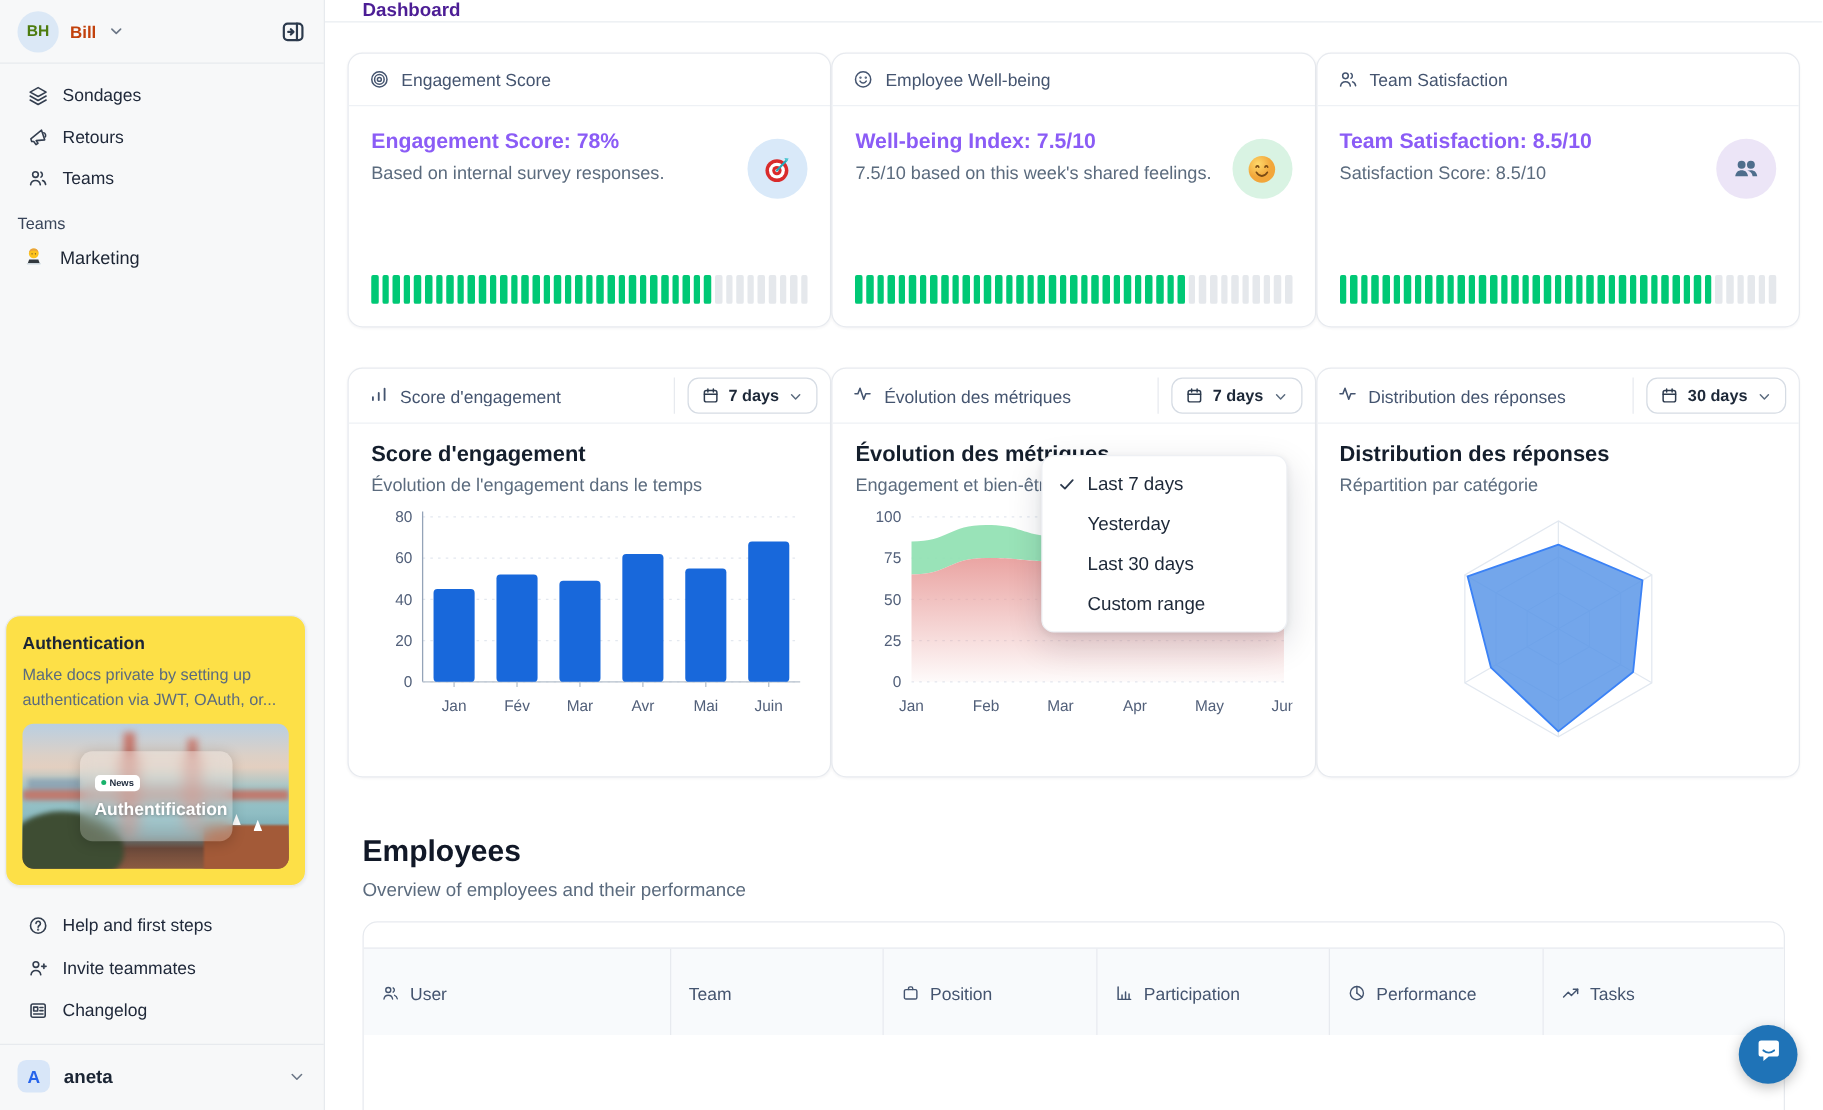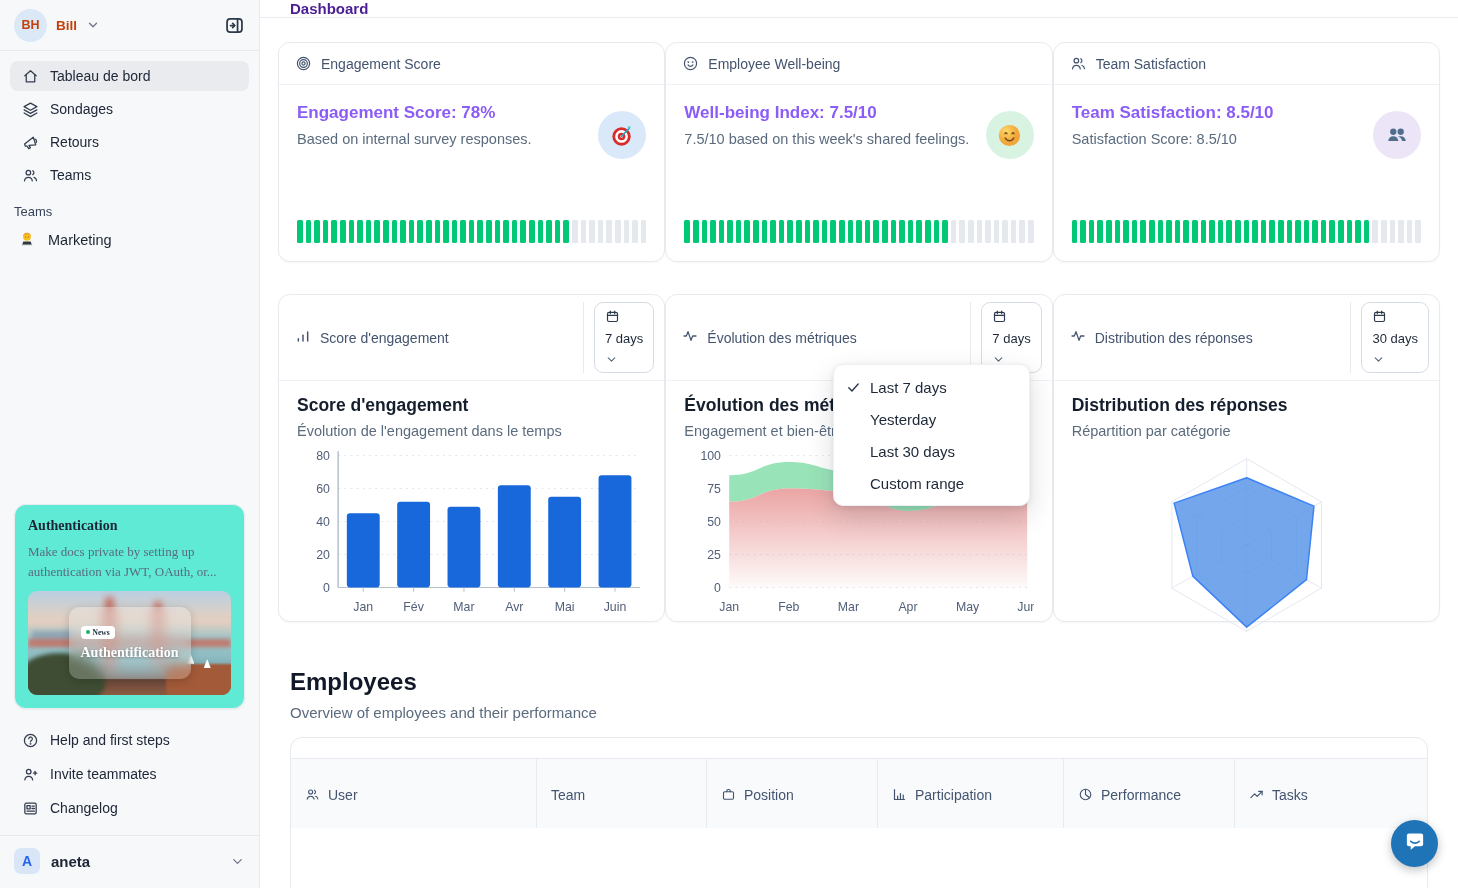--- a/index.html
+++ b/index.html
@@ -3,35 +3,35 @@
 <meta charset="utf-8">
 <style>
   * { box-sizing: border-box; margin: 0; padding: 0; }
   html,body { width:1458px; height:888px; overflow:hidden; }
   body { font-family:"Liberation Sans", sans-serif; background:#fff; color:#182230; position:relative; }
   .app { display:flex; height:100%; }
 
   
   .sidebar { width:260px; min-width:260px; background:#f7f8f9; border-right:1px solid #e7eaee; display:flex; flex-direction:column; }
   .ws-row { display:flex; align-items:center; gap:9px; padding:10px 14px; height:50px; }
-  .ws-avatar { width:33px; height:33px; border-radius:50%; background:#dbe8f6; color:#c2410c; font-size:12.5px; font-weight:bold; display:flex; align-items:center; justify-content:center; }
+  .ws-avatar { width:33px; height:33px; border-radius:50%; background:#dbe8f6; color:#4d7c0f; font-size:12.5px; font-weight:bold; display:flex; align-items:center; justify-content:center; }
   .ws-name { font-size:13.5px; font-weight:bold; color:#c2410c; }
   .ws-chev { color:#6b7686; display:flex; }
   .collapse-btn { margin-left:auto; color:#2c3a4d; display:flex; cursor:pointer; }
   .sb-divider { border-top:1px solid #e7eaee; }
   .nav { padding:10px 10px 0 10px; display:flex; flex-direction:column; gap:3px; }
   .nav-item { display:flex; align-items:center; gap:11px; padding:6px 12px; height:30px; border-radius:8px; font-size:14px; color:#20293a; font-weight:500; cursor:pointer; }
   .nav-item.active { background:#e9ebee; }
   .nav-item .ic { display:flex; color:#333e4f; }
   .section-label { font-size:13px; color:#39455a; font-weight:500; padding:14px 14px 6px 14px; }
   .team-item { display:flex; align-items:center; gap:12px; padding:6px 14px 6px 18px; height:30px; font-size:14.5px; color:#1c2534; font-weight:500; cursor:pointer; }
-  .promo { margin:12px 14px 8px 14px; margin-top:auto; background:#5eead4; border:1px solid #e8ebf0; border-radius:12px; padding:13px; box-shadow:0 1px 2px rgba(16,24,40,.05);font-family:Liberation Serif, serif; }
+  .promo { margin:12px 14px 8px 4px; margin-top:auto; background:#fde047; border:1px solid #e8ebf0; border-radius:12px; padding:13px; box-shadow:0 1px 2px rgba(16,24,40,.05); }
   .promo-title { font-size:14px; font-weight:bold; color:#1b2536; }
   .promo-desc { font-size:13px; color:#5b6b7e; line-height:1.5; margin-top:8px; }
-  .promo-img { margin-top:10px; height:104px; border-radius:9px; position:relative; overflow:hidden;
+  .promo-img { margin-top:10px; height:116px; border-radius:9px; position:relative; overflow:hidden;
     background:
       linear-gradient(180deg,#b9cfe2 0%,#dcd0c6 22%,#e3cfc0 30%,#9cc4c8 46%,#8fbdc3 62%,#79a9b2 74%,#6e4b3c 86%,#8a5a41 100%); }
   .promo-img .tower1 { position:absolute; left:38%; top:6%; width:9px; height:70%; background:#c6766b; filter:blur(3px); }
   .promo-img .tower2 { position:absolute; left:62%; top:10%; width:8px; height:62%; background:#c98075; filter:blur(3px); }
   .promo-img .deck { position:absolute; left:0; top:46%; width:100%; height:8px; background:#c07a6e; filter:blur(2px); }
   .promo-img .city { position:absolute; left:2%; top:38%; width:20%; height:14%; background:#8fa6b5; filter:blur(2px); }
   .promo-img .bush { position:absolute; left:-4%; bottom:-8%; width:42%; height:48%; background:#3e4d33; border-radius:50% 60% 40% 50%; filter:blur(2px); }
   .promo-img .brick { position:absolute; right:-2%; bottom:-4%; width:34%; height:34%; background:#a35a38; filter:blur(1px); border-radius:3px; }
   .promo-img .sail { position:absolute; width:7px; height:9px; background:#fff; clip-path:polygon(0 100%,100% 100%,50% 0); filter:blur(.4px); }
   .glass { position:absolute; left:50%; top:50%; transform:translate(-50%,-50%); width:122px; height:72px; border-radius:10px; background:rgba(255,255,255,.22); backdrop-filter:blur(6px); box-shadow:0 2px 10px rgba(0,0,0,.18); display:flex; flex-direction:column; align-items:flex-start; justify-content:center; padding:10px 12px; gap:6px; }
@@ -61,21 +61,21 @@
   .stat-icon { position:absolute; right:18px; top:26px; width:48px; height:48px; border-radius:50%; display:flex; align-items:center; justify-content:center; }
   .seg-bar { position:absolute; left:18px; right:18px; bottom:18px; height:23px; display:flex; gap:3px; }
   .seg { flex:1 1 0; border-radius:1.5px; }
   .seg.on { background:#00c875; }
   .seg.off { background:#e5e8ec; }
 
   .chart-card { height:328px; display:flex; flex-direction:column; }
   .chart-head { display:flex; align-items:center; gap:9px; padding:7px 10px 7px 16px; border-bottom:1px solid #eef1f5; color:#44546f; font-size:14px; font-weight:500; }
   .chart-head .label { flex:1; white-space:nowrap; overflow:hidden; }
   .range-zone { display:flex; align-items:center; border-left:1px solid #e7eaef; padding-left:10px; }
-  .range-btn { display:flex; align-items:flex-start; gap:7px; border:1px solid #d6dce4; background:#fff; border-radius:9px; padding:6px 10px; font-size:13px; font-weight:normal; color:#1d2838; cursor:pointer;flex-direction:column; }
+  .range-btn { display:flex; align-items:flex-end; gap:7px; border:1px solid #d6dce4; background:#fff; border-radius:9px; padding:6px 10px; font-size:13px; font-weight:bold; color:#1d2838; cursor:pointer; }
   .range-btn .ic { display:flex; color:#2c3a4d; }
   .range-btn .chev { display:flex; color:#5b6b7e; }
   .chart-body { padding:14px 18px 10px 18px; flex:1; min-height:0; }
   .chart-title { font-size:17.5px; font-weight:bold; color:#141e2c; }
   .chart-sub { font-size:14.5px; color:#5b6b7e; margin-top:7px; }
   .chart-svg { width:100%; height:176px; margin-top:6px; display:block; }
   .radar-svg { width:100%; height:210px; margin-top:4px; display:block; }
 
   
   .menu { position:absolute; left:833px; top:364px; width:197px; background:#fff; border:1px solid #eef0f4; border-radius:10px; box-shadow:0 10px 28px rgba(16,24,40,.14), 0 2px 6px rgba(16,24,40,.08); padding:6px 0; z-index:50; }
@@ -119,29 +119,20 @@
             <rect x="3.5" y="4.5" width="17" height="15" rx="3.5"></rect>
             <path d="M15.5 4.5v15"></path>
             <path d="M7.5 12h4.2"></path>
             <path d="M9.9 9.6L12.3 12l-2.4 2.4"></path>
           </svg>
       </span>
     </div>
     <div class="sb-divider"></div>
 
     <nav class="nav">
-      <div class="nav-item active">
-        <span class="ic">
-          <svg width="17" height="17" viewBox="0 0 24 24" fill="none" stroke="currentColor" stroke-width="1.8" stroke-linecap="round" stroke-linejoin="round">
-              <path d="M4 11l8-7.2L20 11"></path>
-              <path d="M6 9.4V19.5h12V9.4"></path>
-            </svg>
-        </span>
-        <span>Tableau de bord</span>
-      </div>
       <div class="nav-item">
         <span class="ic">
           <svg width="17" height="17" viewBox="0 0 24 24" fill="none" stroke="currentColor" stroke-width="1.8" stroke-linecap="round" stroke-linejoin="round">
               <path d="M12 3L3 8l9 5 9-5-9-5z"></path>
               <path d="M3 12.5l9 5 9-5"></path>
               <path d="M3 17l9 5 9-5"></path>
             </svg>
         </span>
         <span>Sondages</span>
       </div>

